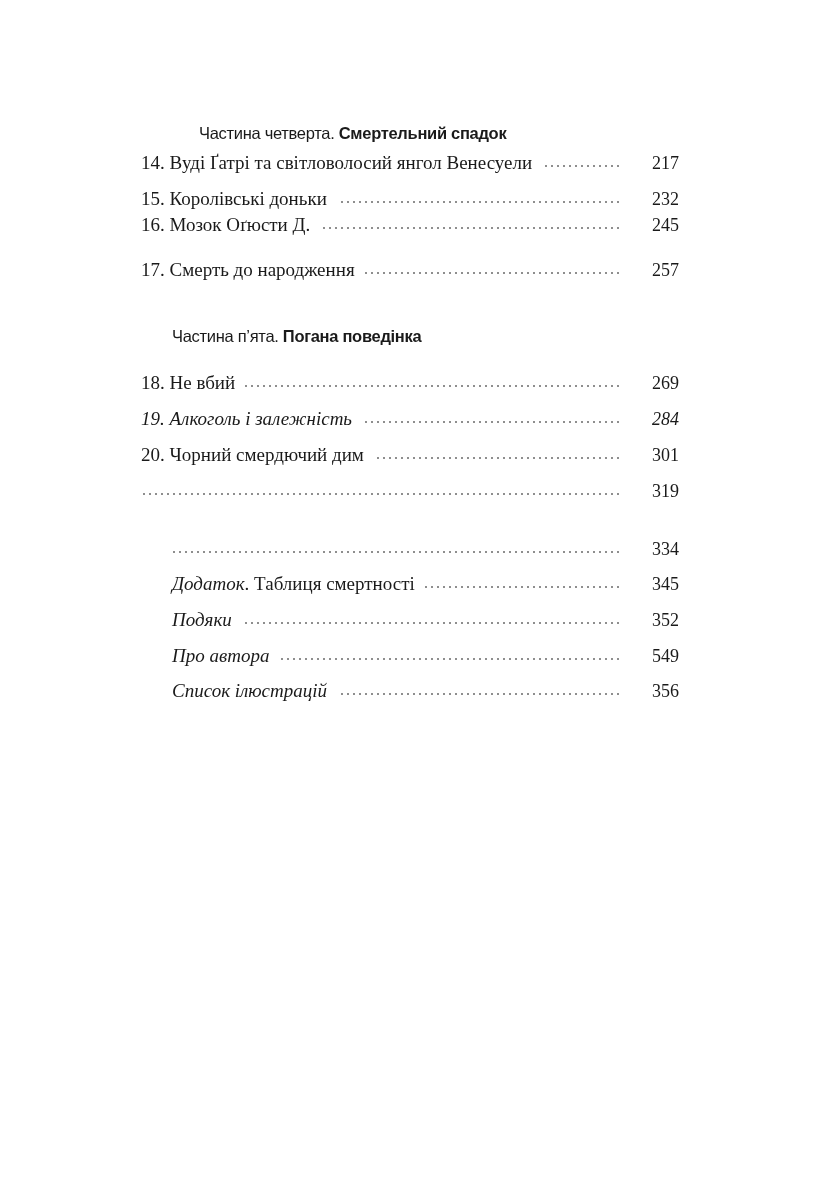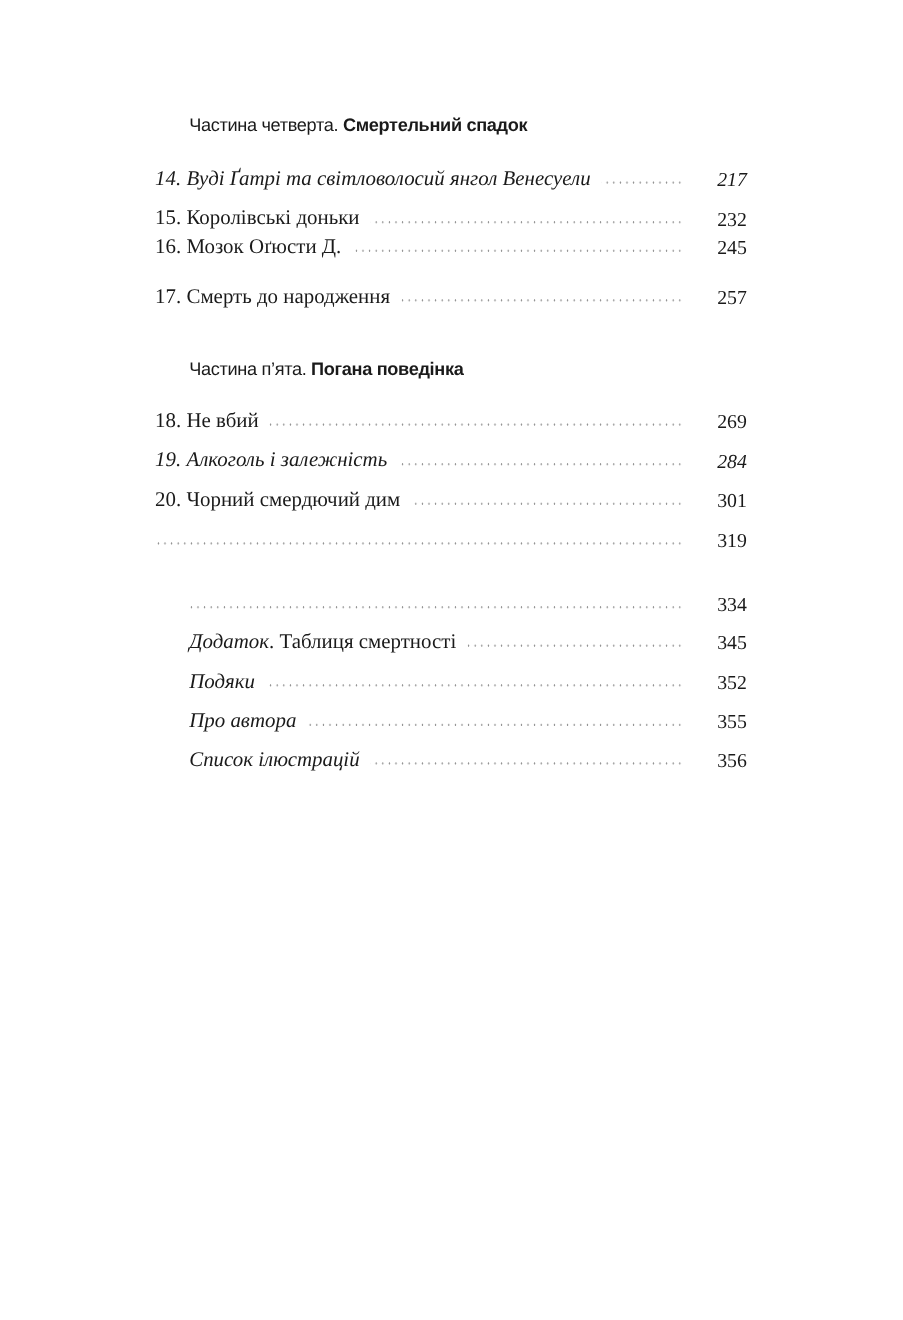--- a/index.html
+++ b/index.html
@@ -64,25 +64,25 @@
       position: absolute;
       right: 142px;
       font-size: 18px;
       text-align: right;
       white-space: nowrap;
     }
   </style>
 </head>
 <body>
 
-<div class="part-title" style="top:104px;">
+<div class="part-title" style="top:123px;margin-left:27px;">
   <span>Частина четверта. </span><span class="bold">Смертельний спадок</span>
 </div>
 
-<div class="toc-row chapter" style="top:151px;font-style:italic;">
+<div class="toc-row chapter" style="top:151px;">
   <span class="label">14. Вуді Ґатрі та світловолосий янгол Венесуели</span>
   <span class="leader"></span>
   <span class="page">217</span>
 </div>
 <div class="toc-row chapter" style="top:187px;">
   <span class="label">15. Королівські доньки</span>
   <span class="leader"></span>
   <span class="page">232</span>
 </div>
 <div class="toc-row chapter" style="top:213px;">
@@ -130,19 +130,19 @@
   <span class="page">345</span>
 </div>
 <div class="toc-row back" style="top:608px;">
   <span class="label"><span class="it">Подяки</span><span></span></span>
   <span class="leader"></span>
   <span class="page">352</span>
 </div>
 <div class="toc-row back" style="top:644px;">
   <span class="label"><span class="it">Про автора</span><span></span></span>
   <span class="leader"></span>
-  <span class="page">355</span>
+  <span class="page">549</span>
 </div>
 <div class="toc-row back" style="top:679px;">
   <span class="label"><span class="it">Список ілюстрацій</span><span></span></span>
   <span class="leader"></span>
   <span class="page">356</span>
 </div>
 
 </body></html>

